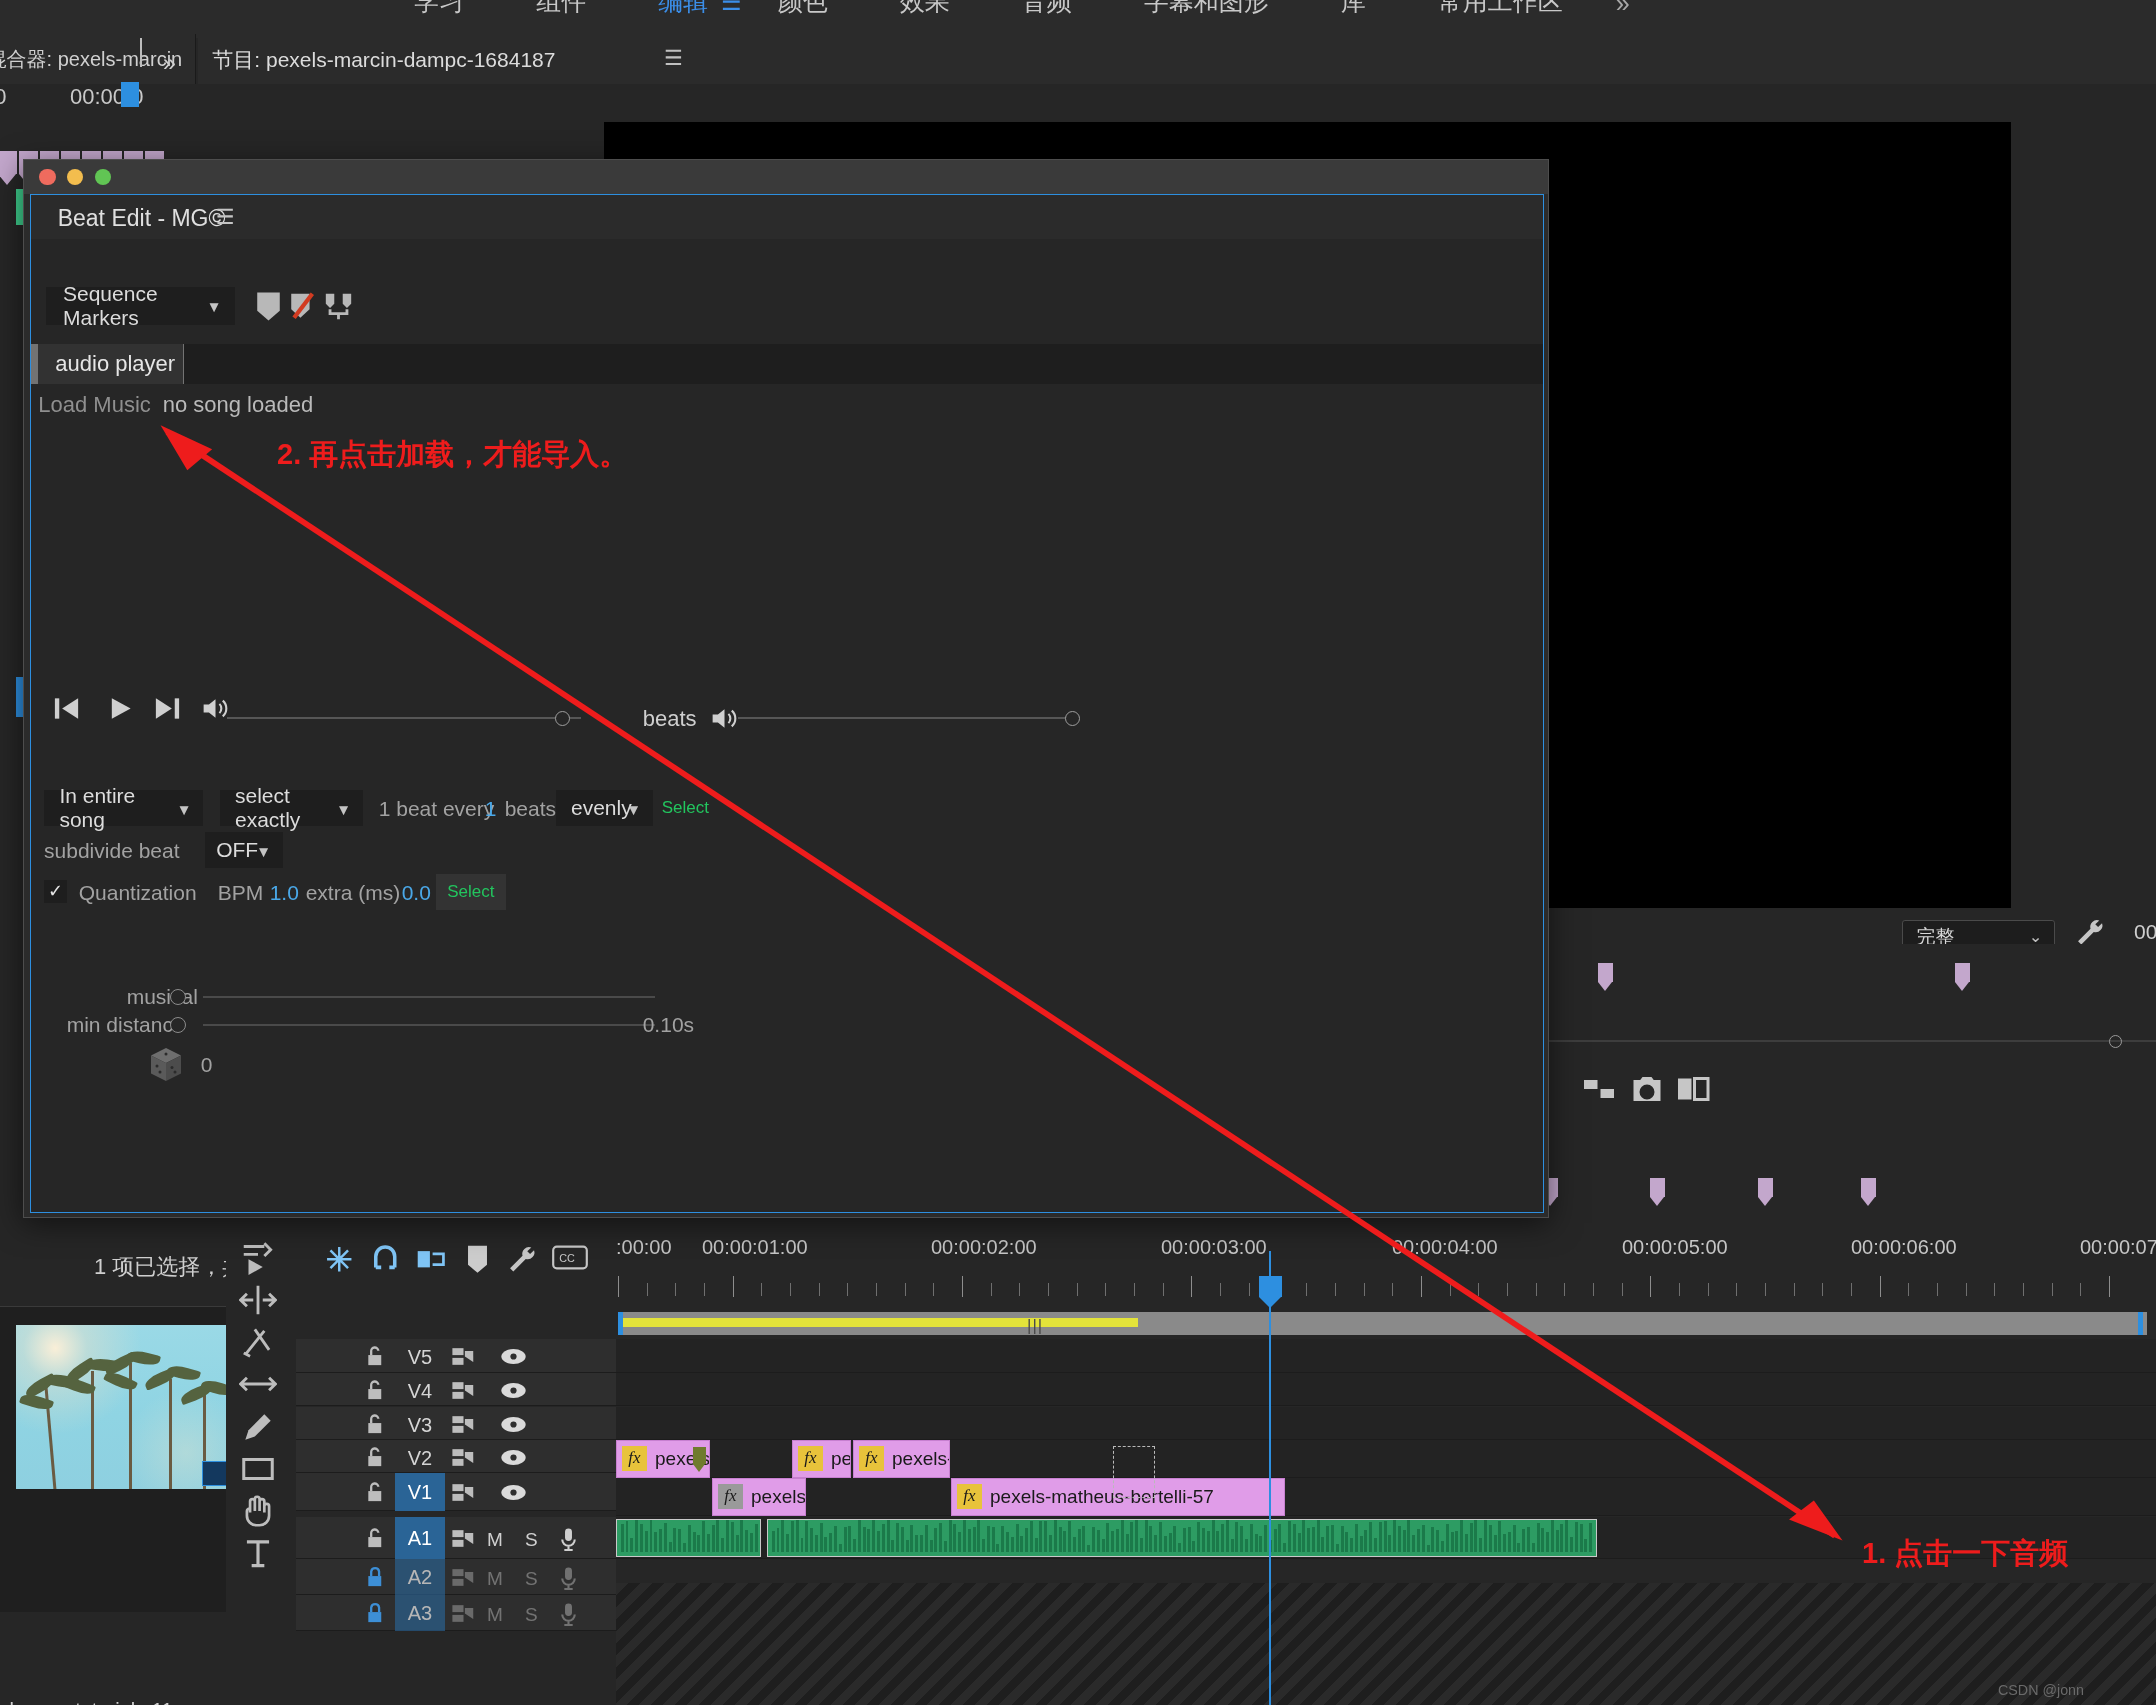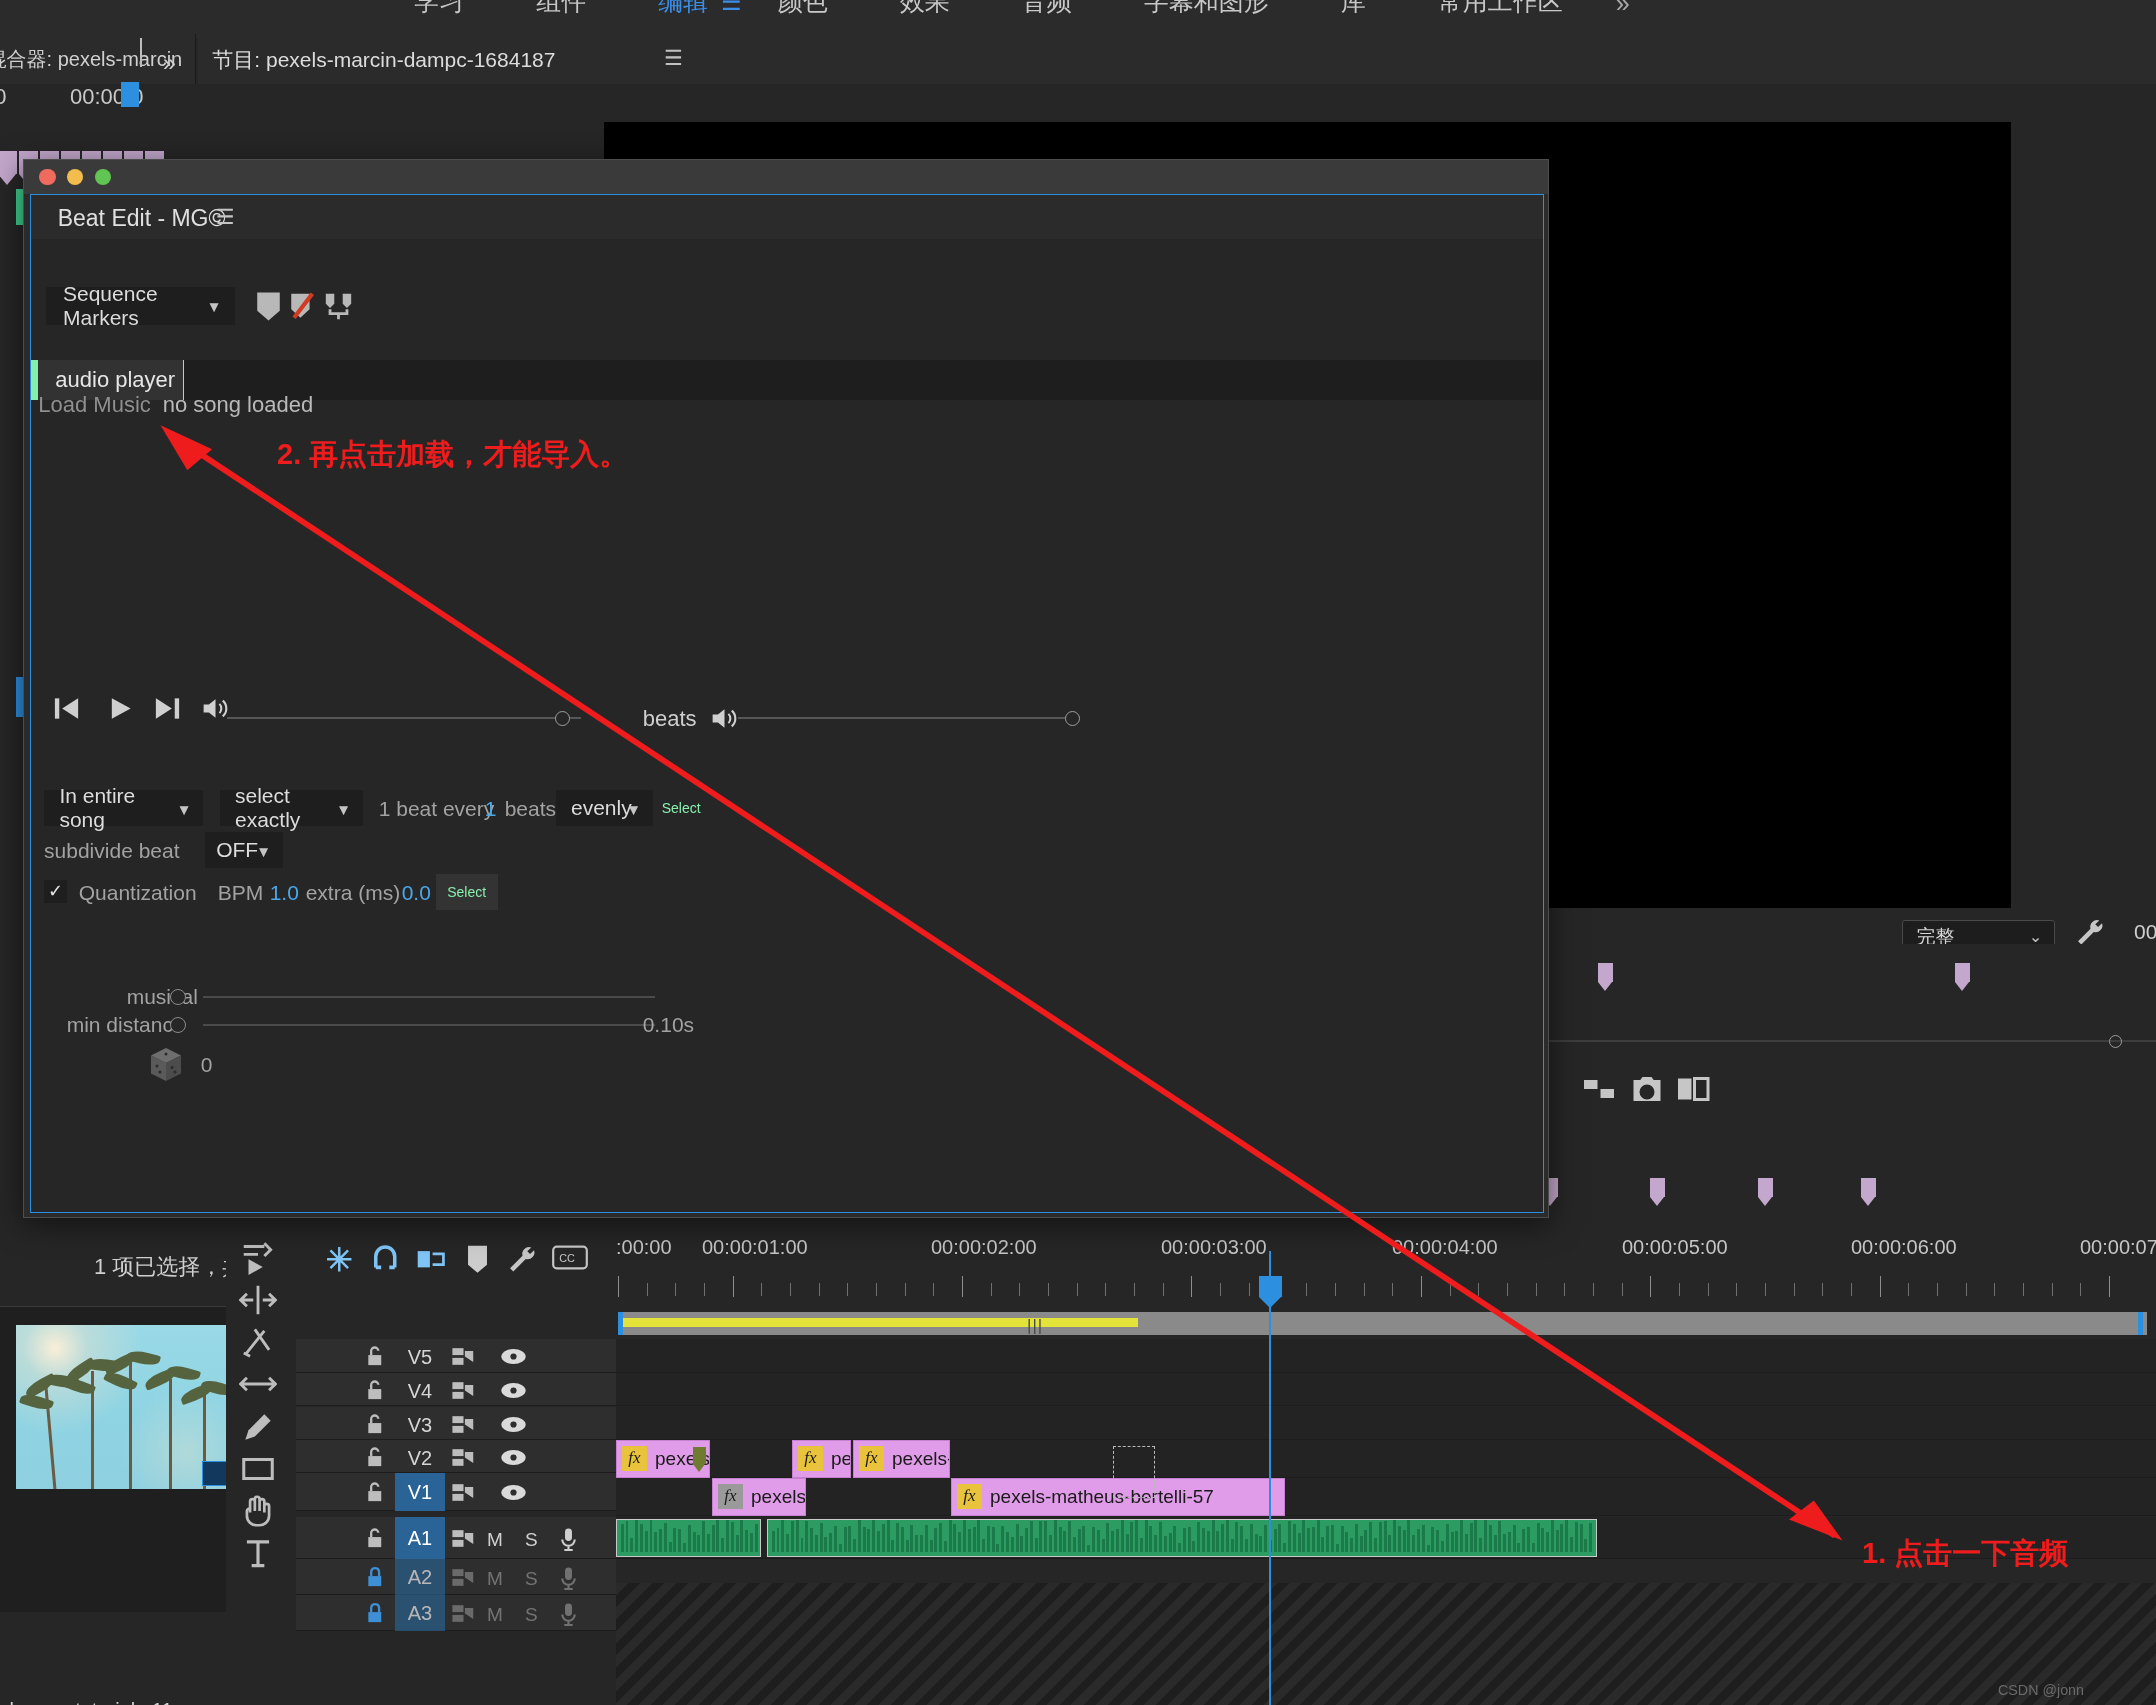--- a/index.html
+++ b/index.html
@@ -262,21 +262,21 @@
   #seq-markers-select {
     position: absolute; left: 15.3px; top: 7.6px; width: 189px; height: 38px;
     background: #1e1e1e; color: #dcdcdc; font-size: 21px;
     display: flex; align-items: center; padding-left: 17px;
   }
   #seq-markers-select .chev { position: absolute; right: 13.4px; top: 11.5px; font-size: 15.3px; color: #c4c4c4; }
   #mk-shield { position: absolute; left: 224px; top: 11.5px; }
   #mk-pen { position: absolute; left: 258px; top: 11.5px; }
   #mk-split { position: absolute; left: 293px; top: 11.5px; }
 
-  #player-tabrow { position: absolute; left: 0; top: 165px; width: 100%; height: 40px; background: #86efac; }
+  #player-tabrow { position: absolute; left: 0; top: 149px; width: 100%; height: 40px; background: #737373; }
   #audio-player-tab {
     position: absolute; left: 7.6px; top: 0; width: 145px; height: 40px;
     background: #323232; color: #e6e6e6; font-size: 22px;
     display: flex; align-items: center; padding-left: 17px;
   }
   #player-rest { position: absolute; left: 153px; top: 0; right: 0; height: 40px; background: #1e1e1e; }
 
   #load-music-btn {
     position: absolute; left: 7.6px; top: 197px; color: #8f8f8f; font-size: 22px;
   }
@@ -308,21 +308,21 @@
   .dd {
     position: absolute; height: 36px; background: #1e1e1e;
     color: #dcdcdc; font-size: 21px;
     display: flex; align-items: center; padding-left: 15.3px; padding-right: 34px;
   }
   .dd .chev { position: absolute; right: 11.5px; top: 10.5px; font-size: 15.3px; color: #c4c4c4; }
   .lbl { position: absolute; color: #a2a2a2; font-size: 21px; }
   .val { position: absolute; color: #4aa8e8; font-size: 21px; }
   .btn-plain {
     position: absolute; height: 36px; background: transparent;
-    color: #86efac; font-size: 14px; display: flex; align-items: center;
+    color: #22c55e; font-size: 17px; display: flex; align-items: center;
   }
   .chk {
     position: absolute; width: 23px; height: 23px; background: #1e1e1e;
     color: #e6e6e6; font-size: 18px; text-align: center; line-height: 23px;
   }
   .slider-track { position: absolute; height: 1.9px; background: #4a4a4a; }
   .slider-knob { position: absolute; width: 16.3px; height: 16.3px; border: 1.9px solid #8c8c8c; border-radius: 50%; background: #262626; }
 
   
   #anno-svg { left: 0; top: 0; width: 2156px; height: 1705px; pointer-events: none; }

